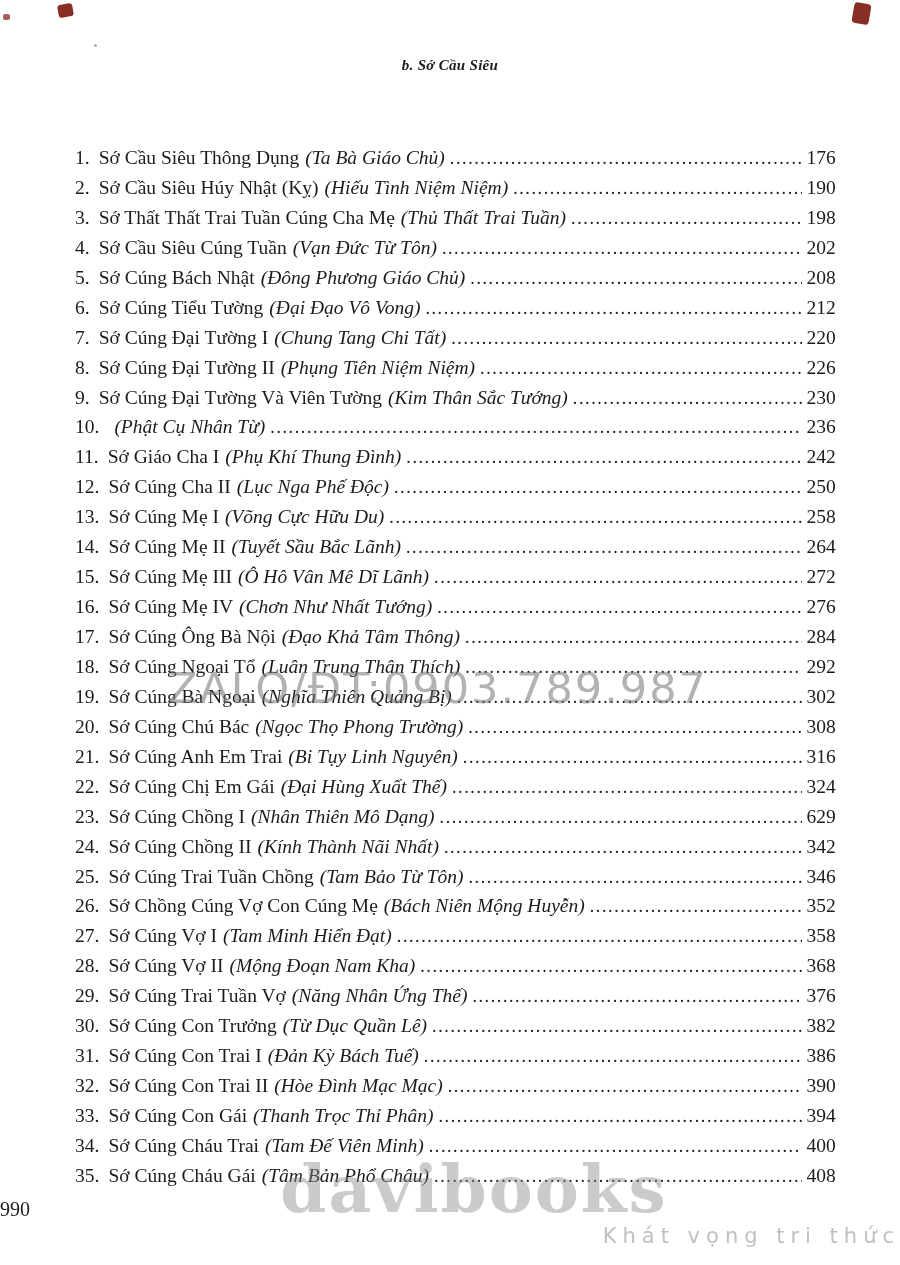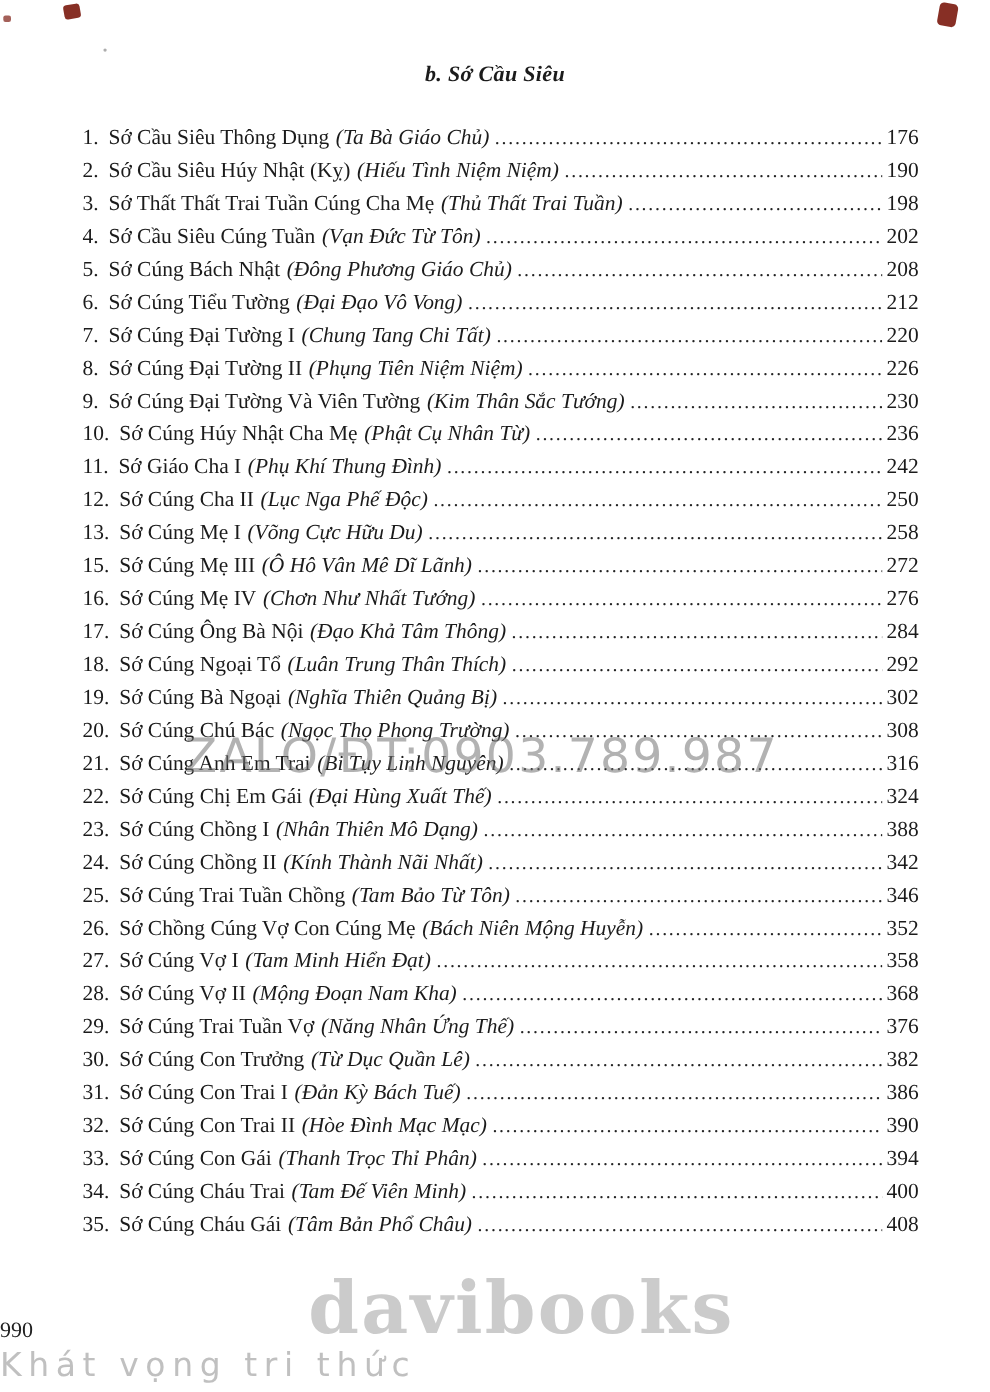--- a/index.html
+++ b/index.html
@@ -8,21 +8,21 @@
     background:#ffffff;
     font-family:"Liberation Serif", serif;
     color:#1b1b1b;
     position:relative;
     overflow:hidden;
   }
   .page{position:absolute;inset:0;}
   .section-header{
     position:absolute;top:57px;left:0;right:0;
     text-align:center;
-    font-size:20px;font-weight:bold;font-style:italic;
+    font-size:15px;font-weight:bold;font-style:italic;
     letter-spacing:.3px;
   }
   .toc{
     position:absolute;top:115px;left:75px;right:64px;
     z-index:1;
   }
   .row{
     display:flex;align-items:baseline;
     height:29.95px;
     font-size:19.5px;
@@ -35,21 +35,21 @@
     flex:1;min-width:8px;
     overflow:hidden;
     margin:0 3px 0 5px;
   }
   .leader::after{
     content:"..............................................................................................................................................................";
     letter-spacing:1.6px;
     font-size:18px;
     color:#222;
   }
-  .pageno{margin-left:1px;min-width:30px;text-align:left;}
+  .pageno{margin-left:1px;min-width:30px;text-align:center;margin-top:32px;}
 
   
   .wm-zalo{
     position:absolute;top:663px;left:168px;
     font-family:"DejaVu Sans", sans-serif;
     font-size:43px;font-weight:500;
     letter-spacing:2px;
     color:rgba(115,115,115,0.55);
     z-index:5;pointer-events:none;
   }
@@ -57,23 +57,23 @@
     position:absolute;top:1150px;left:0;right:0;
     text-align:center;
     font-family:"DejaVu Serif", serif;
     font-size:66px;font-weight:bold;
     letter-spacing:2px;
     color:rgba(140,140,140,0.45);
     z-index:3;pointer-events:none;padding-left:48px;
   }
   .wm-slogan{
     position:absolute;top:1224px;left:0;right:0;
-    text-align:left;
+    text-align:right;
     font-family:"DejaVu Sans", sans-serif;
-    font-size:30px;
+    font-size:21px;
     letter-spacing:6px;
     color:rgba(150,150,150,0.6);
     z-index:3;pointer-events:none;
   }
   .page-number{
     position:absolute;top:1198px;left:0;right:0;
     text-align:left;
     font-size:20px;
     color:#222;
     z-index:4;
@@ -157,21 +157,20 @@
       </div>
       <div class="row">
         <span class="num">9.</span>
         <span class="title">Sớ Cúng Đại Tường Và Viên Tường</span>
         <span class="sub">(Kim Thân Sắc Tướng)</span>
         <span class="leader"></span>
         <span class="pageno">230</span>
       </div>
       <div class="row">
         <span class="num">10.</span>
-        <span class="title">Sớ Cúng Húy Nhật Cha Mẹ</span>
         <span class="sub">(Phật Cụ Nhân Từ)</span>
         <span class="leader"></span>
         <span class="pageno">236</span>
       </div>
       <div class="row">
         <span class="num">11.</span>
         <span class="title">Sớ Giáo Cha I</span>
         <span class="sub">(Phụ Khí Thung Đình)</span>
         <span class="leader"></span>
         <span class="pageno">242</span>
@@ -184,20 +183,27 @@
         <span class="pageno">250</span>
       </div>
       <div class="row">
         <span class="num">13.</span>
         <span class="title">Sớ Cúng Mẹ I</span>
         <span class="sub">(Võng Cực Hữu Du)</span>
         <span class="leader"></span>
         <span class="pageno">258</span>
       </div>
       <div class="row">
+        <span class="num">14.</span>
+        <span class="title">Sớ Cúng Mẹ II</span>
+        <span class="sub">(Tuyết Sầu Bắc Lãnh)</span>
+        <span class="leader"></span>
+        <span class="pageno">264</span>
+      </div>
+      <div class="row">
         <span class="num">15.</span>
         <span class="title">Sớ Cúng Mẹ III</span>
         <span class="sub">(Ô Hô Vân Mê Dĩ Lãnh)</span>
         <span class="leader"></span>
         <span class="pageno">272</span>
       </div>
       <div class="row">
         <span class="num">16.</span>
         <span class="title">Sớ Cúng Mẹ IV</span>
         <span class="sub">(Chơn Như Nhất Tướng)</span>
@@ -244,21 +250,21 @@
         <span class="title">Sớ Cúng Chị Em Gái</span>
         <span class="sub">(Đại Hùng Xuất Thế)</span>
         <span class="leader"></span>
         <span class="pageno">324</span>
       </div>
       <div class="row">
         <span class="num">23.</span>
         <span class="title">Sớ Cúng Chồng I</span>
         <span class="sub">(Nhân Thiên Mô Dạng)</span>
         <span class="leader"></span>
-        <span class="pageno">388</span>
+        <span class="pageno">629</span>
       </div>
       <div class="row">
         <span class="num">24.</span>
         <span class="title">Sớ Cúng Chồng II</span>
         <span class="sub">(Kính Thành Nãi Nhất)</span>
         <span class="leader"></span>
         <span class="pageno">342</span>
       </div>
       <div class="row">
         <span class="num">25.</span>

